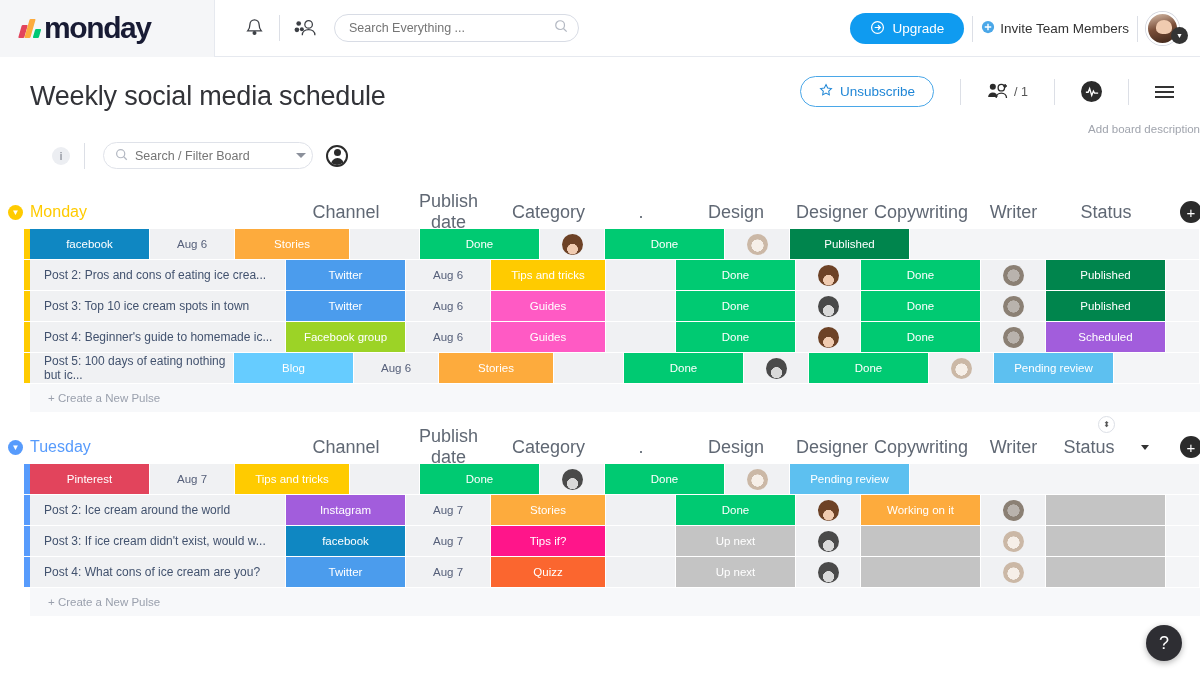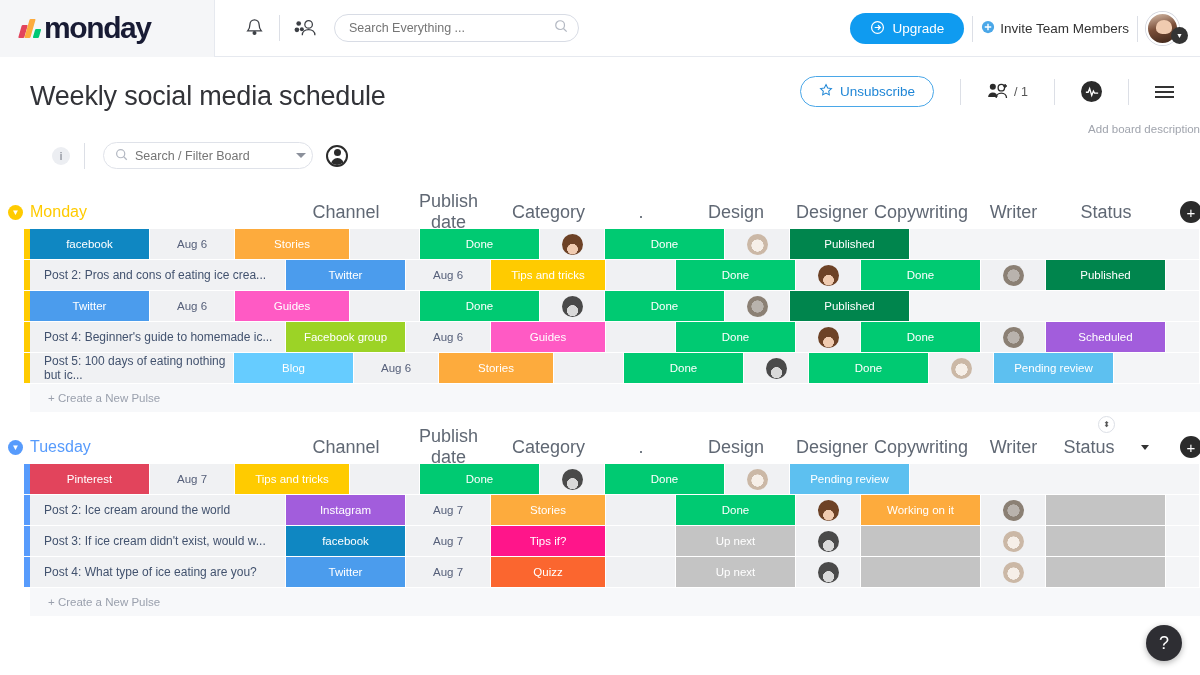--- a/index.html
+++ b/index.html
@@ -408,20 +408,21 @@
         <div class="cell avatarcell" style="width:65px">
           <span class="av av-cat2"></span>
         </div>
         <div class="cell" style="width:120px;background:#00854d">
           <span>Published</span>
         </div>
         <div class="cell tail" style="flex:1"></div>
       </div>
       <div class="row">
         <div class="grp-bar" style="background:#ffcb00"></div>
+        <div class="cell name" style="width:256px">Post 3: Top 10 ice cream spots in town</div>
         <div class="cell" style="width:120px;background:#4b9ced">
           <span>Twitter</span>
         </div>
         <div class="cell date" style="width:85px">Aug 6</div>
         <div class="cell" style="width:115px;background:#ff5ac4">
           <span>Guides</span>
         </div>
         <div class="cell blank" style="width:70px"></div>
         <div class="cell" style="width:120px;background:#00ca72">
           <span>Done</span>
@@ -601,21 +602,21 @@
         <div class="cell avatarcell" style="width:65px">
           <span class="av av-cat1"></span>
         </div>
         <div class="cell" style="width:120px;background:#c4c4c4">
           <span></span>
         </div>
         <div class="cell tail" style="flex:1"></div>
       </div>
       <div class="row">
         <div class="grp-bar" style="background:#579bfc"></div>
-        <div class="cell name" style="width:256px">Post 4: What type of ice eating are you?</div>
+        <div class="cell name" style="width:256px">Post 4: What cons of ice cream are you?</div>
         <div class="cell" style="width:120px;background:#4b9ced">
           <span>Twitter</span>
         </div>
         <div class="cell date" style="width:85px">Aug 7</div>
         <div class="cell" style="width:115px;background:#fb662f">
           <span>Quizz</span>
         </div>
         <div class="cell blank" style="width:70px"></div>
         <div class="cell" style="width:120px;background:#c4c4c4">
           <span>Up next</span>

